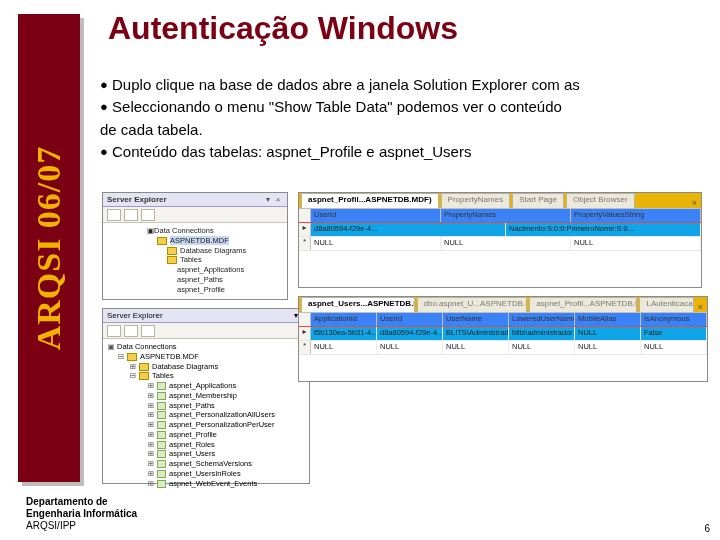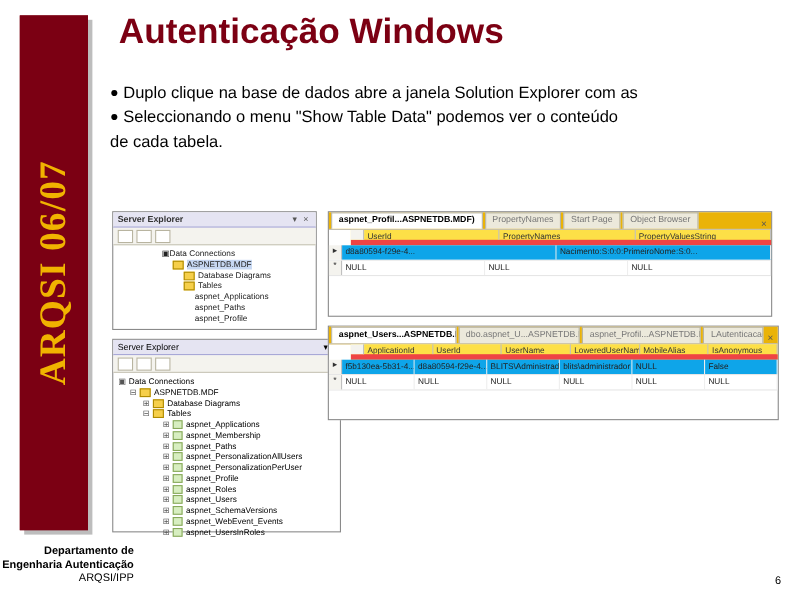--- a/index.html
+++ b/index.html
@@ -57,21 +57,21 @@
   
   .tbl1 {
     position: absolute; left: 196px; top: 0; width: 404px; height: 96px;
     border: 1px solid #8a8a8a; background: #fff; font-size: 8px;
   }
   .tabrow { height:16px; background:#eab308; border-bottom:1px solid #c0c0c0; display:flex; align-items:flex-end; font-size:8px; }
   .tab { height:15px; padding:1px 6px 0 6px; border:1px solid #b8b4a0; border-bottom:none; background:#fff; margin-left:2px; white-space:nowrap; overflow:hidden; }
   .tab.active { background:#fff; font-weight:bold; color:#000; }
   .tab.dim { color:#777; background:#ece9db; }
   .tabrow .xbtn { margin-left:auto; padding:0 4px; font-size:9px; color:#555; }
-  .gridhead { display:flex; height:14px; background:#fde047; border-bottom:5px solid #ef4444;margin-left:20px; }
+  .gridhead { display:flex; height:14px; background:#3b82f6; border-bottom:1px solid #ef4444; }
   .gridhead .c { flex:1; border-right:1px solid #c0c0c0; padding:1px 3px; font-size:7.5px; color:#333; overflow:hidden; white-space:nowrap; }
   .gridrow { display:flex; height:14px; border-bottom:1px solid #e6e6e6; }
   .gridrow .c { flex:1; border-right:1px solid #eee; padding:1px 3px; font-size:7.5px; color:#222; overflow:hidden; white-space:nowrap; }
   .gridrow.sel .c { background:#0ea5e9; }
   .rowmark { width:12px; flex:0 0 12px; background:#f4f3ee; border-right:1px solid #c0c0c0; text-align:center; font-size:8px; color:#333; }
 
   
   .se2 {
     position: absolute; left: 0; top: 116px; width: 208px; height: 176px;
     border: 1px solid #8a8a8a; background: #fff; font-size: 8px;
@@ -85,39 +85,40 @@
   .se2 .fold { display:inline-block; width:10px; height:8px; background:#f6cf4a; border:1px solid #b08b00; margin-right:3px; vertical-align:middle; }
   .se2 .box { display:inline-block; width:8px; text-align:center; color:#555; margin-right:2px; }
 
   
   .tbl2 {
     position: absolute; left: 196px; top: 104px; width: 410px; height: 86px;
     border:1px solid #8a8a8a; background:#fff; font-size:8px;
   }
 
   .footer {
-    position: absolute; left: 2px; bottom: 8px;
-    font-size: 10px; color: #000; line-height: 1.2; text-align: right;
+    position: absolute; left: 26px; bottom: 8px;
+    font-size: 10px; color: #000; line-height: 1.2;
   }
   .footer .dep { font-weight: bold; }
   .pagenum { position:absolute; right:10px; bottom:6px; font-size:10px; color:#000; }
 </style>
 </head>
 <body>
 
 <div class="sideband">
   <div class="label">ARQSI 06/07</div>
 </div>
 
 <div class="title">Autenticação Windows</div>
 
 <div class="bullets">
   <div class="row"><span class="dot">●</span> <span>Duplo clique na base de dados abre a janela Solution Explorer com as</span></div>
   <div class="row"><span class="dot">●</span> <span>Seleccionando o menu "Show Table Data" podemos ver o conteúdo</span></div>
   <div class="row"><span>de cada tabela.</span></div>
+  <div class="row"><span class="dot">●</span> <span>Conteúdo das tabelas: aspnet_Profile e aspnet_Users</span></div>
 </div>
 
 <div class="shots">
 
   <div class="se1">
     <div class="hdr">
       <span class="ttl">Server Explorer</span>
       <span class="icons"><span>▾</span><span>×</span></span>
     </div>
     <div class="tool">
@@ -180,22 +181,22 @@
       <div class="node" style="padding-left:22px"><span class="box">⊟</span><span class="fold"></span><span>Tables</span></div>
       <div class="node" style="padding-left:40px"><span class="box">⊞</span><span class="ico"></span><span>aspnet_Applications</span></div>
       <div class="node" style="padding-left:40px"><span class="box">⊞</span><span class="ico"></span><span>aspnet_Membership</span></div>
       <div class="node" style="padding-left:40px"><span class="box">⊞</span><span class="ico"></span><span>aspnet_Paths</span></div>
       <div class="node" style="padding-left:40px"><span class="box">⊞</span><span class="ico"></span><span>aspnet_PersonalizationAllUsers</span></div>
       <div class="node" style="padding-left:40px"><span class="box">⊞</span><span class="ico"></span><span>aspnet_PersonalizationPerUser</span></div>
       <div class="node" style="padding-left:40px"><span class="box">⊞</span><span class="ico"></span><span>aspnet_Profile</span></div>
       <div class="node" style="padding-left:40px"><span class="box">⊞</span><span class="ico"></span><span>aspnet_Roles</span></div>
       <div class="node" style="padding-left:40px"><span class="box">⊞</span><span class="ico"></span><span>aspnet_Users</span></div>
       <div class="node" style="padding-left:40px"><span class="box">⊞</span><span class="ico"></span><span>aspnet_SchemaVersions</span></div>
+      <div class="node" style="padding-left:40px"><span class="box">⊞</span><span class="ico"></span><span>aspnet_UsersInRoles</span></div>
       <div class="node" style="padding-left:40px"><span class="box">⊞</span><span class="ico"></span><span>aspnet_WebEvent_Events</span></div>
-      <div class="node" style="padding-left:40px"><span class="box">⊞</span><span class="ico"></span><span>aspnet_UsersInRoles</span></div>
     </div>
   </div>
 
   <div class="tbl2">
     <div class="tabrow">
       <div class="tab active">aspnet_Users...ASPNETDB.MDF)</div>
       <div class="tab dim">dbo.aspnet_U...ASPNETDB.MDF)</div>
       <div class="tab dim">aspnet_Profil...ASPNETDB.MDF)</div>
       <div class="tab dim">LAutenticacao</div>
       <div class="xbtn">×</div>
@@ -226,16 +227,16 @@
       <div class="c">NULL</div>
       <div class="c">NULL</div>
       <div class="c">NULL</div>
     </div>
   </div>
 
 </div>
 
 <div class="footer">
   <div class="dep">Departamento de</div>
-  <div class="dep">Engenharia Autenticação</div>
+  <div class="dep">Engenharia Informática</div>
   <div>ARQSI/IPP</div>
 </div>
 <div class="pagenum">6</div>
 
 </body></html>

